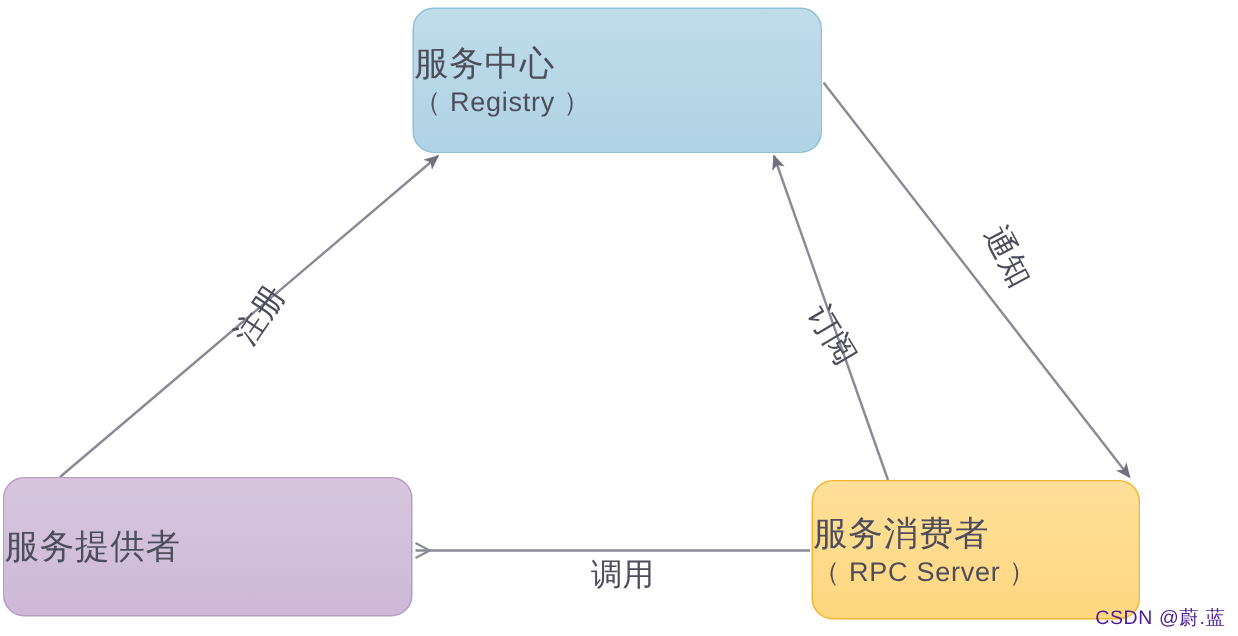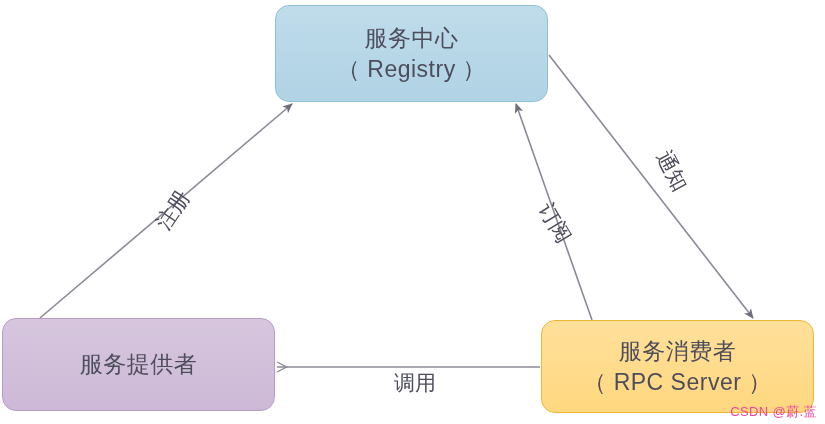--- a/index.html
+++ b/index.html
@@ -23,33 +23,33 @@
     top: 0;
     width: 825px;
     height: 424px;
   }
   .node {
     position: absolute;
     box-sizing: border-box;
     border-radius: 14px;
     display: flex;
     flex-direction: column;
-    align-items: center;
+    align-items: flex-start;
     justify-content: center;
     color: #4d4d5c;
     line-height: 1.22;
     letter-spacing: 0.5px;
     text-align: center;
     z-index: 3;
   }
   .node .line-cn {
     font-size: 23px;
   }
   .node .line-en {
-    font-size: 23px;
+    font-size: 18px;
     margin-top: 2px;
   }
   #node-registry {
     left: 275px;
     top: 5px;
     width: 273px;
     height: 97px;
     background: linear-gradient(180deg, #bfdcea 0%, #b0d3e5 100%);
     border: 1px solid #8fc0d6;
   }
@@ -58,21 +58,21 @@
     top: 318px;
     width: 273px;
     height: 93px;
     background: linear-gradient(180deg, #d7c6de 0%, #cdb9d7 100%);
     border: 1px solid #b79cc4;
     gap: 28px;
   }
   #node-consumer {
     left: 541px;
     top: 320px;
-    width: 273px;
+    width: 219px;
     height: 93px;
     background: linear-gradient(180deg, #ffe09a 0%, #ffd77f 100%);
     border: 1px solid #f2b632;
   }
   .edge-label {
     position: absolute;
     color: #4d4d5c;
     font-size: 21px;
     white-space: nowrap;
     z-index: 4;
@@ -98,21 +98,21 @@
   #label-invoke {
     left: 394px;
     top: 329px;
     margin-top: 40px;
   }
   #watermark {
     position: absolute;
     right: 8px;
     bottom: 3px;
     font-size: 13px;
-    color: #ec4899;
+    color: #4c1d95;
     letter-spacing: 0.4px;
     z-index: 5;
     white-space: nowrap;
   }
 </style>
 </head>
 <body>
 
 <div id="canvas">
 

